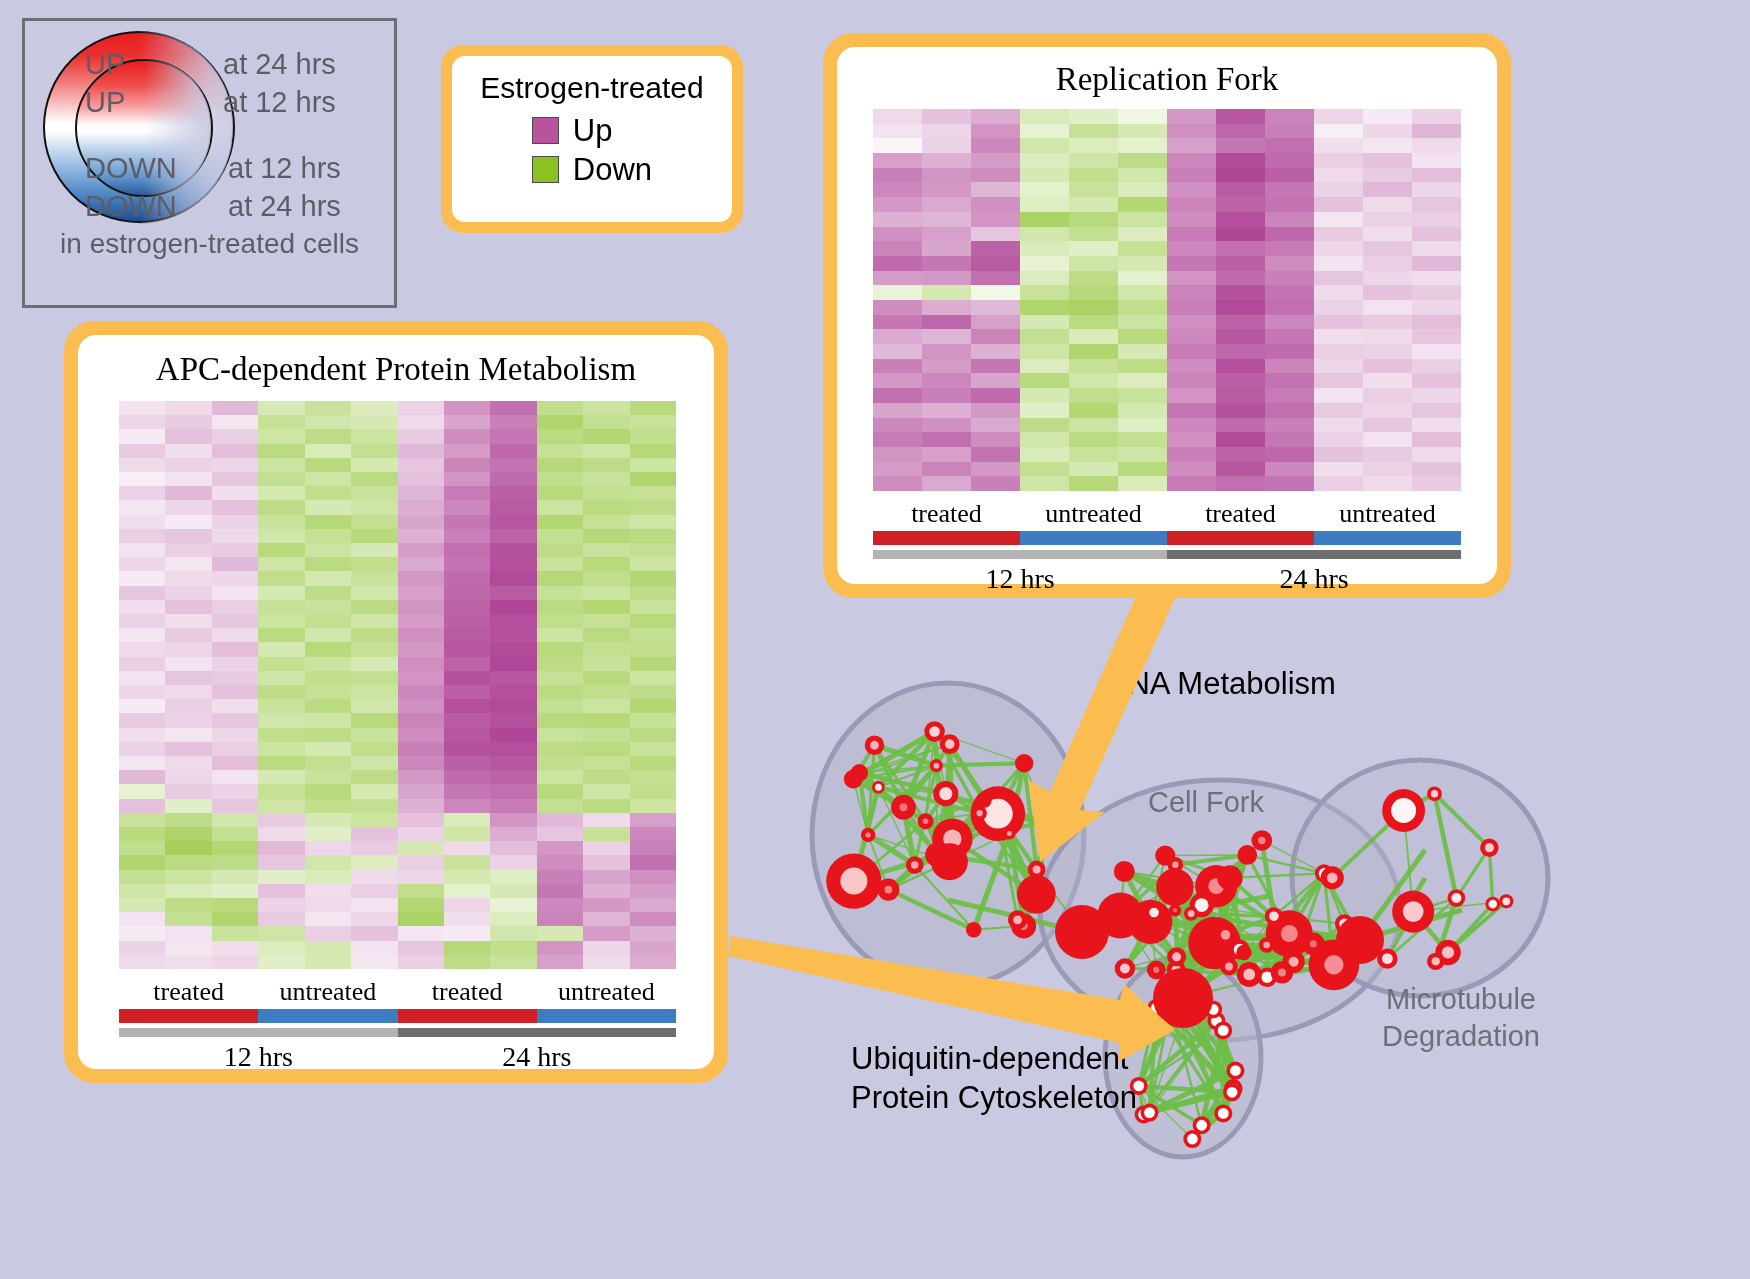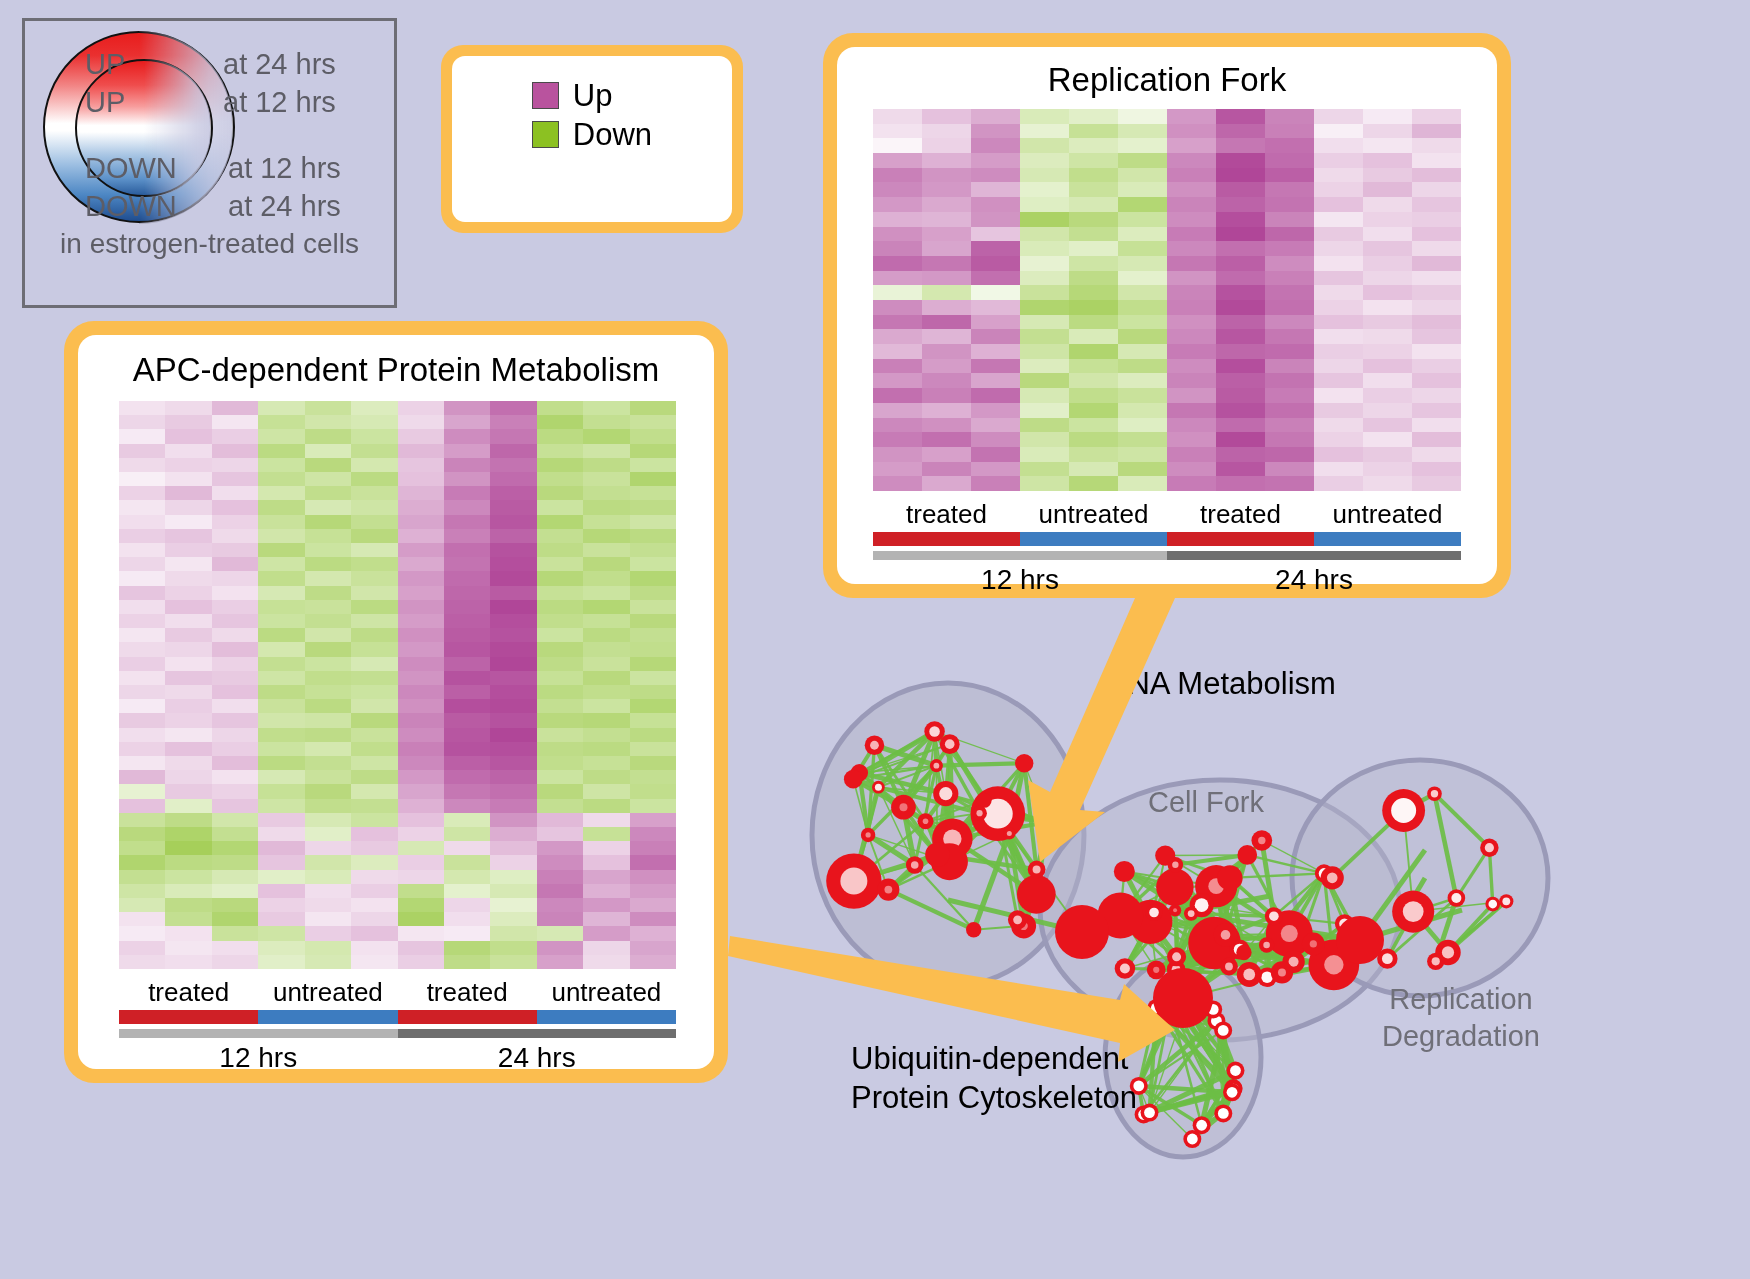--- a/index.html
+++ b/index.html
@@ -63,21 +63,21 @@
     width:100%; height:100%; background:#fff; border-radius:13px;
     padding:14px 0 0 0; text-align:center;
   }
   #updown-legend .ttl { font-size:30px; color:#000; line-height:1.17; }
   #updown-legend .rows { margin-top:6px; display:inline-block; text-align:left; }
   #updown-legend .row { display:flex; align-items:center; gap:14px; height:39px; }
   #updown-legend .sw { width:27px; height:27px; border:1.5px solid #4a4a4a; }
   #updown-legend .lbl { font-size:31px; color:#000; }
 
   
-  .panel { position:absolute; background:#fbbd4f; border-radius:30px; padding:14px; }
+  .panel { position:absolute; background:#fbbd4f; border-radius:30px; padding:14px;font-family:Liberation Serif, serif; }
   .panel > .inner { width:100%; height:100%; background:#fff; border-radius:18px; position:relative; }
   .panel .title { position:absolute; left:0; right:0; text-align:center; font-size:33px; color:#000; }
 
   #panel-replication { left:823px; top:33px; width:688px; height:565px; }
   #panel-replication .title { top:14px; }
   #panel-apc { left:64px; top:321px; width:664px; height:762px; }
   #panel-apc .title { top:16px; }
 
   
   .heatmap { position:absolute; display:grid; }
@@ -126,20 +126,21 @@
     <div class="gval" style="left:203px; top:131px;">at 12 hrs</div>
     <div class="glabel" style="left:60px; top:169px;">DOWN</div>
     <div class="gval" style="left:203px; top:169px;">at 24 hrs</div>
     <div class="footer">
       <div>in estrogen-treated cells</div>
     </div>
   </div>
 
   <div id="updown-legend">
     <div class="inner">
+      <div class="ttl">Estrogen-treated</div>
       <div class="rows">
         <div class="row">
           <span class="sw" style="background: rgb(185, 83, 158);"></span>
           <span class="lbl">Up</span>
         </div>
         <div class="row">
           <span class="sw" style="background: rgb(140, 193, 34);"></span>
           <span class="lbl">Down</span>
         </div>
       </div>
@@ -1782,21 +1783,21 @@
           <g>
             <circle cx="383" cy="378" r="30" fill="#e8141c"></circle>
           </g>
         </g>
     </svg>
   </div>
 
   <div class="clabel" id="cl-dna">DNA Metabolism</div>
   <div class="clabel" id="cl-cc">Cell Fork</div>
   <div class="clabel" id="cl-mt">
-    <div>Replication</div>
+    <div>Microtubule</div>
     <div>Degradation</div>
   </div>
   <div class="clabel" id="cl-ub">
     <div>Ubiquitin-dependent</div>
     <div>Protein Cytoskeleton</div>
   </div>
 
   <svg id="arrows" width="1750" height="1279">
     <g fill="#fbbd4f">
       <path d="M1135 598 L1175 598 L1080 810 L1105 812 L1040 862 L1028 780 L1050 792 Z"></path>

